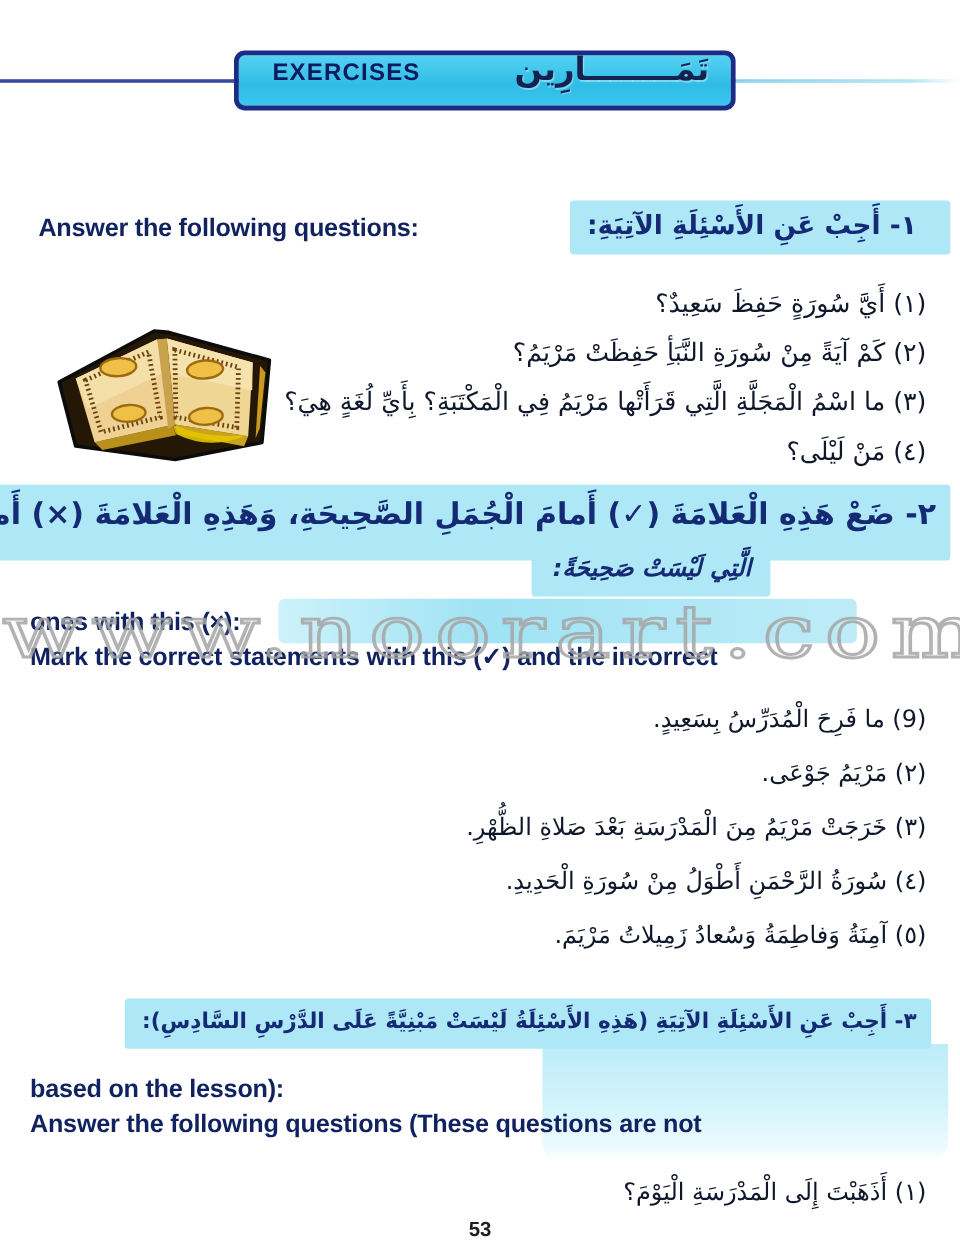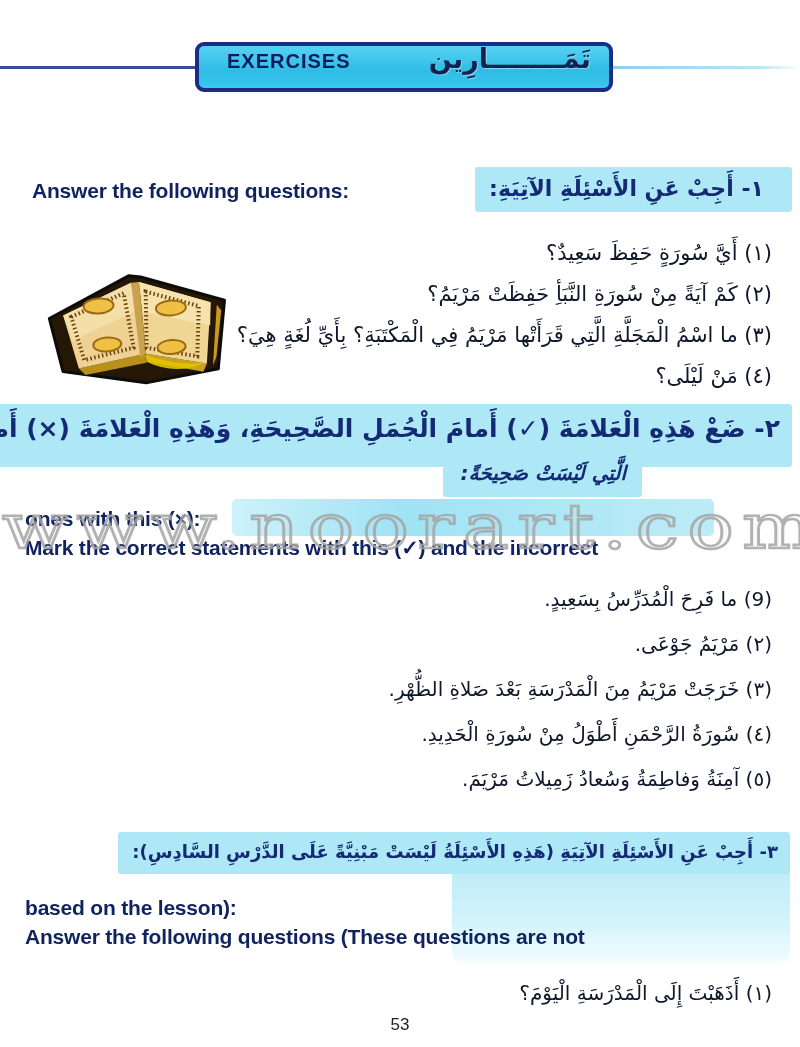--- a/index.html
+++ b/index.html
@@ -73,27 +73,27 @@
     color:rgba(215,215,215,0.12);
     -webkit-text-stroke:2.4px rgba(165,165,165,0.85);
     transform:scaleX(1.24) scaleY(0.98);transform-origin:left center;
   }
   
   .s3-wash{
     position:absolute;left:452px;top:870px;width:338px;height:97px;
     background:linear-gradient(to bottom,#bdecf8 0%,#d4f4fb 55%,#eefbfe 90%,rgba(255,255,255,0));
     border-radius:0 0 14px 14px;z-index:0;
   }
-  .s3-ar{top:832px;right:10px;font-size:18px;padding:9px 12px 12px 14px;}
+  .s3-ar{top:832px;right:24px;font-size:18px;padding:9px 12px 12px 14px;}
   .s3-en{left:25px;top:893px;width:720px;z-index:2;}
   .s3-items{top:973px;font-size:20px;line-height:40px;}
   
   .page-number{
     position:absolute;left:0;top:1015px;width:800px;text-align:center;
-    font-weight:normal;font-size:17px;color:#1f1f1f;z-index:2;
+    font-weight:bold;font-size:17px;color:#1f1f1f;z-index:2;
   }
 </style>
 </head>
 <body>
 
 <div class="page">
 
   <div class="header-rule"></div>
   <div class="header-box">
     <span class="header-title-en">EXERCISES</span>

